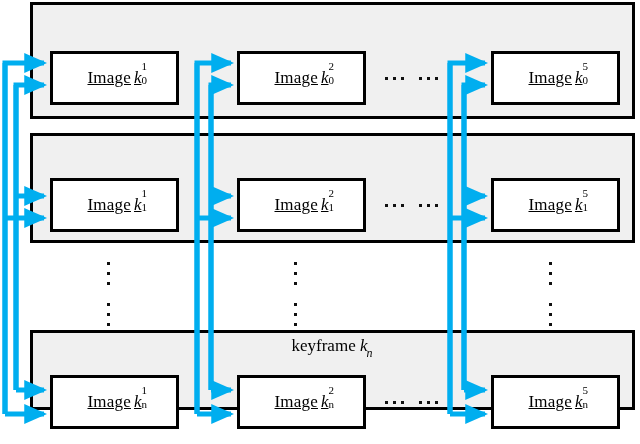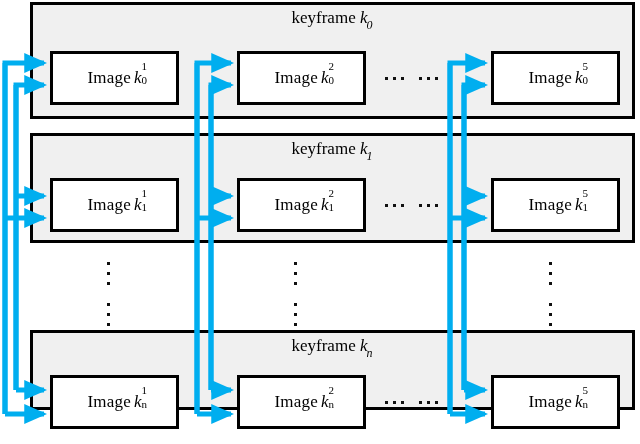--- a/index.html
+++ b/index.html
@@ -44,20 +44,21 @@
     position:absolute;
     background:#ffffff;
     border:3px solid #000000;
     box-sizing:border-box;
     display:flex;
     align-items:center;
     justify-content:center;
     font-size:17px;
     color:#000000;
     white-space:nowrap;
+    text-decoration:underline;
   }
   .imgbox .lbl{letter-spacing:.2px;}
   .ksup{
     display:inline-block;
     position:relative;
     font-style:italic;
     margin-left:3px;
   }
   .ksup .sup{
     position:absolute;
@@ -101,24 +102,20 @@
     width:640px;height:444px;
     pointer-events:none;
   }
 </style>
 </head>
 <body>
 
 <div id="stage">
 
   <div class="panel" style="left:30px;top:2px;width:605px;height:117px;">
-    <div class="panel-title">
-      <span>keyframe</span>
-      <span class="kf-sym">k</span><span class="kf-sub">0</span>
-    </div>
 
     <div class="imgbox" style="left:17px;top:46px;width:129px;height:54px;">
       <span class="lbl">Image</span>
       <span class="ksup">
         <span>k</span>
         <span class="sup">1</span>
         <span class="sub">0</span>
       </span>
     </div>
 
@@ -145,24 +142,20 @@
       <span class="lbl">Image</span>
       <span class="ksup">
         <span>k</span>
         <span class="sup">5</span>
         <span class="sub">0</span>
       </span>
     </div>
   </div>
 
   <div class="panel" style="left:30px;top:133px;width:605px;height:110px;">
-    <div class="panel-title">
-      <span>keyframe</span>
-      <span class="kf-sym">k</span><span class="kf-sub">1</span>
-    </div>
 
     <div class="imgbox" style="left:17px;top:42px;width:129px;height:54px;">
       <span class="lbl">Image</span>
       <span class="ksup">
         <span>k</span>
         <span class="sup">1</span>
         <span class="sub">1</span>
       </span>
     </div>
 

